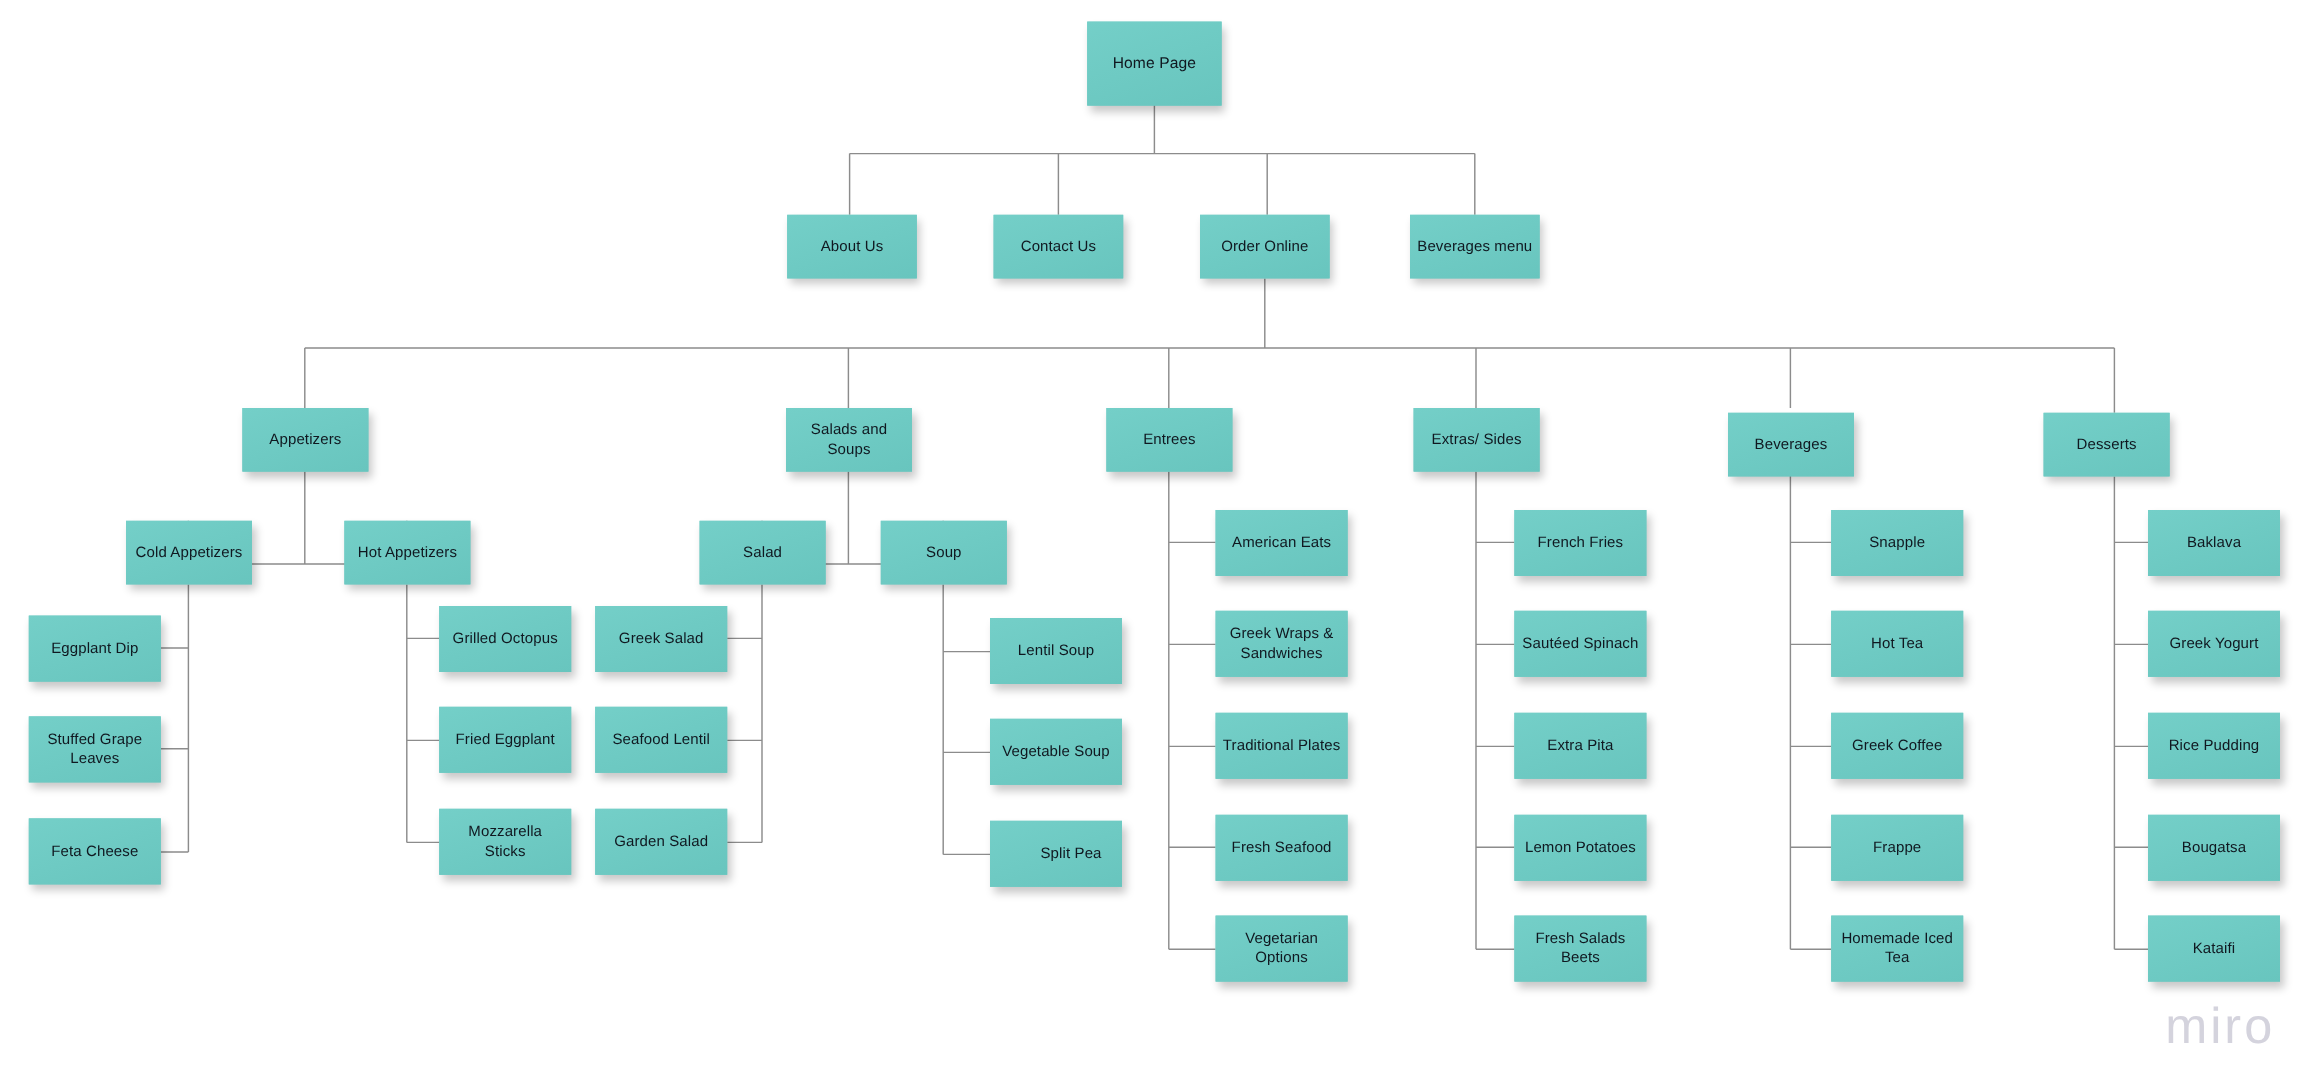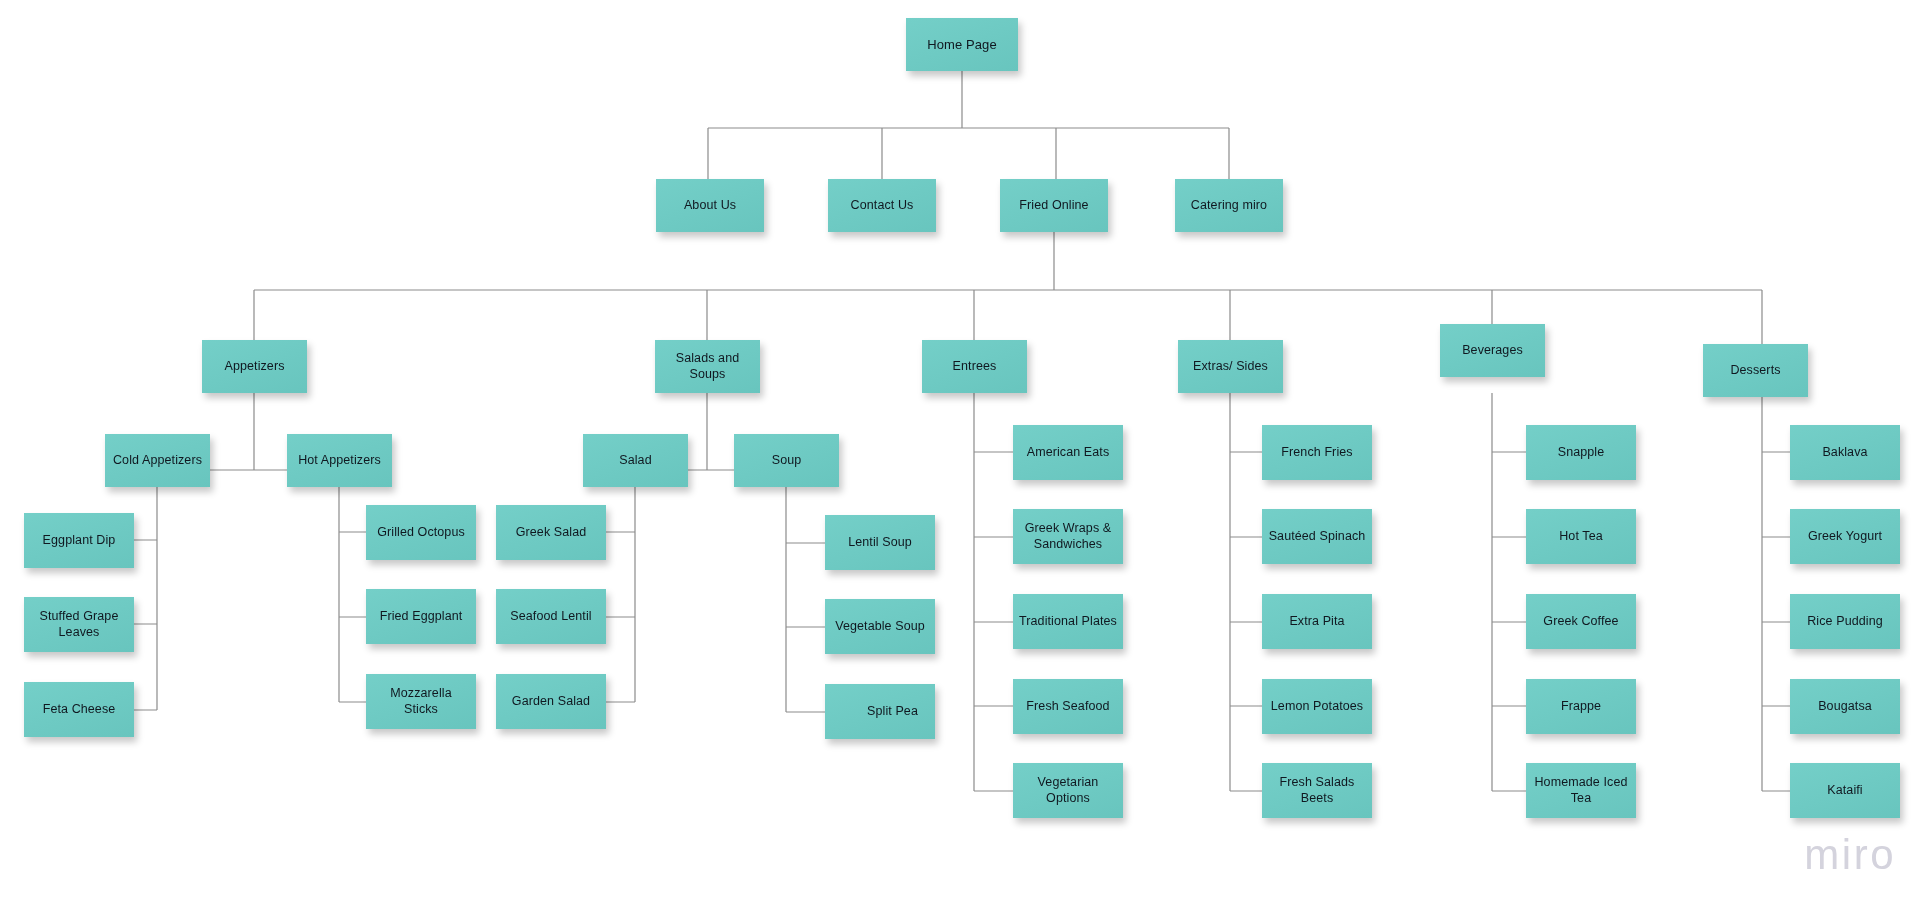--- a/index.html
+++ b/index.html
@@ -65,50 +65,50 @@
       <path d="M157,487 L157,710 M157,540 L134,540 M157,624 L134,624 M157,710 L134,710" stroke="#8c8c8c" stroke-width="1.2" fill="none"></path>
       <path d="M339,487 L339,702 M339,532 L366,532 M339,617 L366,617 M339,702 L366,702" stroke="#8c8c8c" stroke-width="1.2" fill="none"></path>
       <path d="M635,487 L635,702 M635,532 L606,532 M635,617 L606,617 M635,702 L606,702" stroke="#8c8c8c" stroke-width="1.2" fill="none"></path>
       <path d="M786,487 L786,712 M786,543 L825,543 M786,627 L825,627 M786,712 L825,712" stroke="#8c8c8c" stroke-width="1.2" fill="none"></path>
       <path d="M974,393 L974,791 M974,452 L1013,452 M974,537 L1013,537 M974,622 L1013,622 M974,706 L1013,706 M974,791 L1013,791" stroke="#8c8c8c" stroke-width="1.2" fill="none"></path>
       <path d="M1230,393 L1230,791 M1230,452 L1262,452 M1230,537 L1262,537 M1230,622 L1262,622 M1230,706 L1262,706 M1230,791 L1262,791" stroke="#8c8c8c" stroke-width="1.2" fill="none"></path>
       <path d="M1492,393 L1492,791 M1492,452 L1526,452 M1492,537 L1526,537 M1492,622 L1526,622 M1492,706 L1526,706 M1492,791 L1526,791" stroke="#8c8c8c" stroke-width="1.2" fill="none"></path>
       <path d="M1762,397 L1762,791 M1762,452 L1790,452 M1762,537 L1790,537 M1762,622 L1790,622 M1762,706 L1790,706 M1762,791 L1790,791" stroke="#8c8c8c" stroke-width="1.2" fill="none"></path>
     </svg>
 
-  <div class="node root" style="left: 906px; top: 18px; width: 112px; height: 53px; text-align: right;">
+  <div class="node root" style="left: 906px; top: 18px; width: 112px; height: 70px; text-align: right;">
     <span class="node-label">Home Page</span>
   </div>
 
   <div class="node" style="left: 656px; top: 179px; width: 108px; height: 53px;">
     <span class="node-label">About Us</span>
   </div>
   <div class="node" style="left: 828px; top: 179px; width: 108px; height: 53px;">
     <span class="node-label">Contact Us</span>
   </div>
   <div class="node" style="left: 1000px; top: 179px; width: 108px; height: 53px;">
-    <span class="node-label">Fried Online</span>
+    <span class="node-label">Order Online</span>
   </div>
   <div class="node" style="left: 1175px; top: 179px; width: 108px; height: 53px;">
-    <span class="node-label">Catering miro</span>
+    <span class="node-label">Beverages menu</span>
   </div>
 
   <div class="node" style="left: 202px; top: 340px; width: 105px; height: 53px;">
     <span class="node-label">Appetizers</span>
   </div>
   <div class="node" style="left: 655px; top: 340px; width: 105px; height: 53px;">
     <span class="node-label">Salads and Soups</span>
   </div>
   <div class="node" style="left: 922px; top: 340px; width: 105px; height: 53px;">
     <span class="node-label">Entrees</span>
   </div>
   <div class="node" style="left: 1178px; top: 340px; width: 105px; height: 53px;">
     <span class="node-label">Extras/ Sides</span>
   </div>
-  <div class="node" style="left: 1440px; top: 324px; width: 105px; height: 53px;">
+  <div class="node" style="left: 1440px; top: 344px; width: 105px; height: 53px;">
     <span class="node-label">Beverages</span>
   </div>
   <div class="node" style="left: 1703px; top: 344px; width: 105px; height: 53px;">
     <span class="node-label">Desserts</span>
   </div>
 
   <div class="node" style="left: 105px; top: 434px; width: 105px; height: 53px;">
     <span class="node-label">Cold Appetizers</span>
   </div>
   <div class="node" style="left: 287px; top: 434px; width: 105px; height: 53px;">

